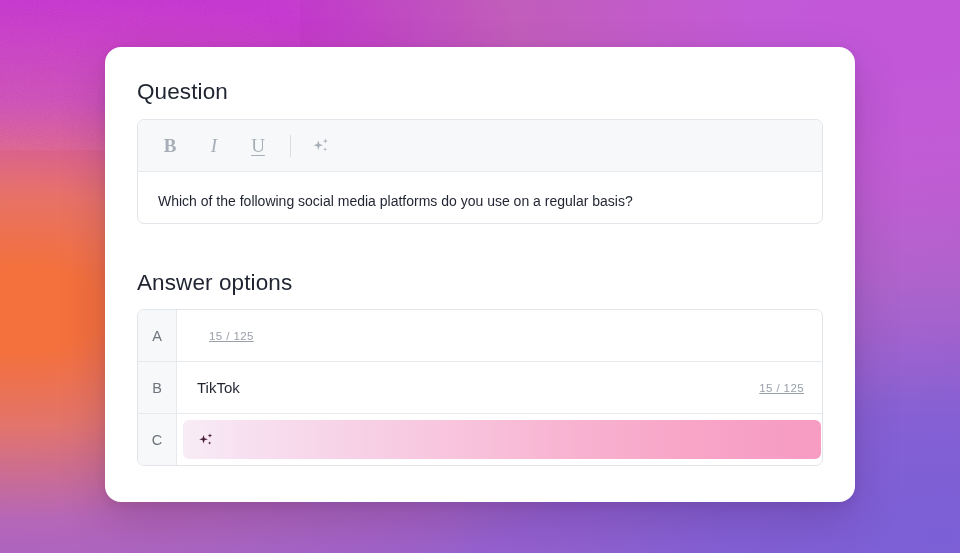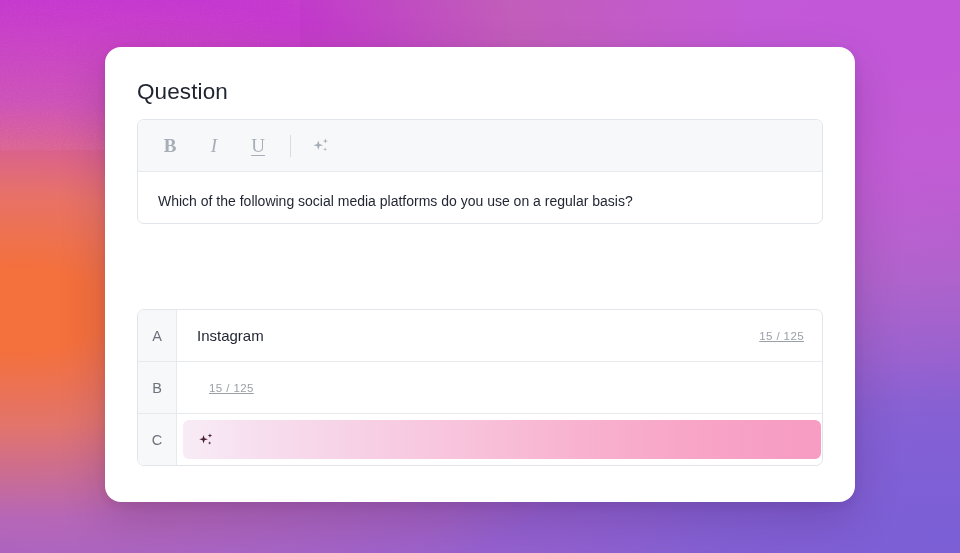--- a/index.html
+++ b/index.html
@@ -238,34 +238,35 @@
           <path d="M14.1 11.4 L14.56 12.85 L16.0 13.3 L14.56 13.75 L14.1 15.2 L13.65 13.75 L12.2 13.3 L13.65 12.85 Z" fill="currentColor"></path>
         </svg>
       </button>
     </div>
 
     <div id="question-body">
       <span id="question-text">Which of the following social media platforms do you use on a regular basis?</span>
     </div>
   </div>
 
+  <div class="section-title" id="title-answers">Answer options</div>
 
   <div id="answer-table">
 
     <div class="option-row">
       <div class="option-letter">A</div>
       <div class="option-main">
-        <span class="option-value">Instagram</span>
         <span class="option-counter">15 / 125</span>
       </div>
     </div>
 
     <div class="option-row">
       <div class="option-letter">B</div>
       <div class="option-main">
+        <span class="option-value">TikTok</span>
         <span class="option-counter">15 / 125</span>
       </div>
     </div>
 
     <div class="option-row generating">
       <div class="option-letter">C</div>
       <div class="option-main">
         <div id="generating-bar">
           <span class="sparkle-dark">
             <svg width="18" height="18" viewBox="0 0 20 20" aria-hidden="true" style="display:block">

